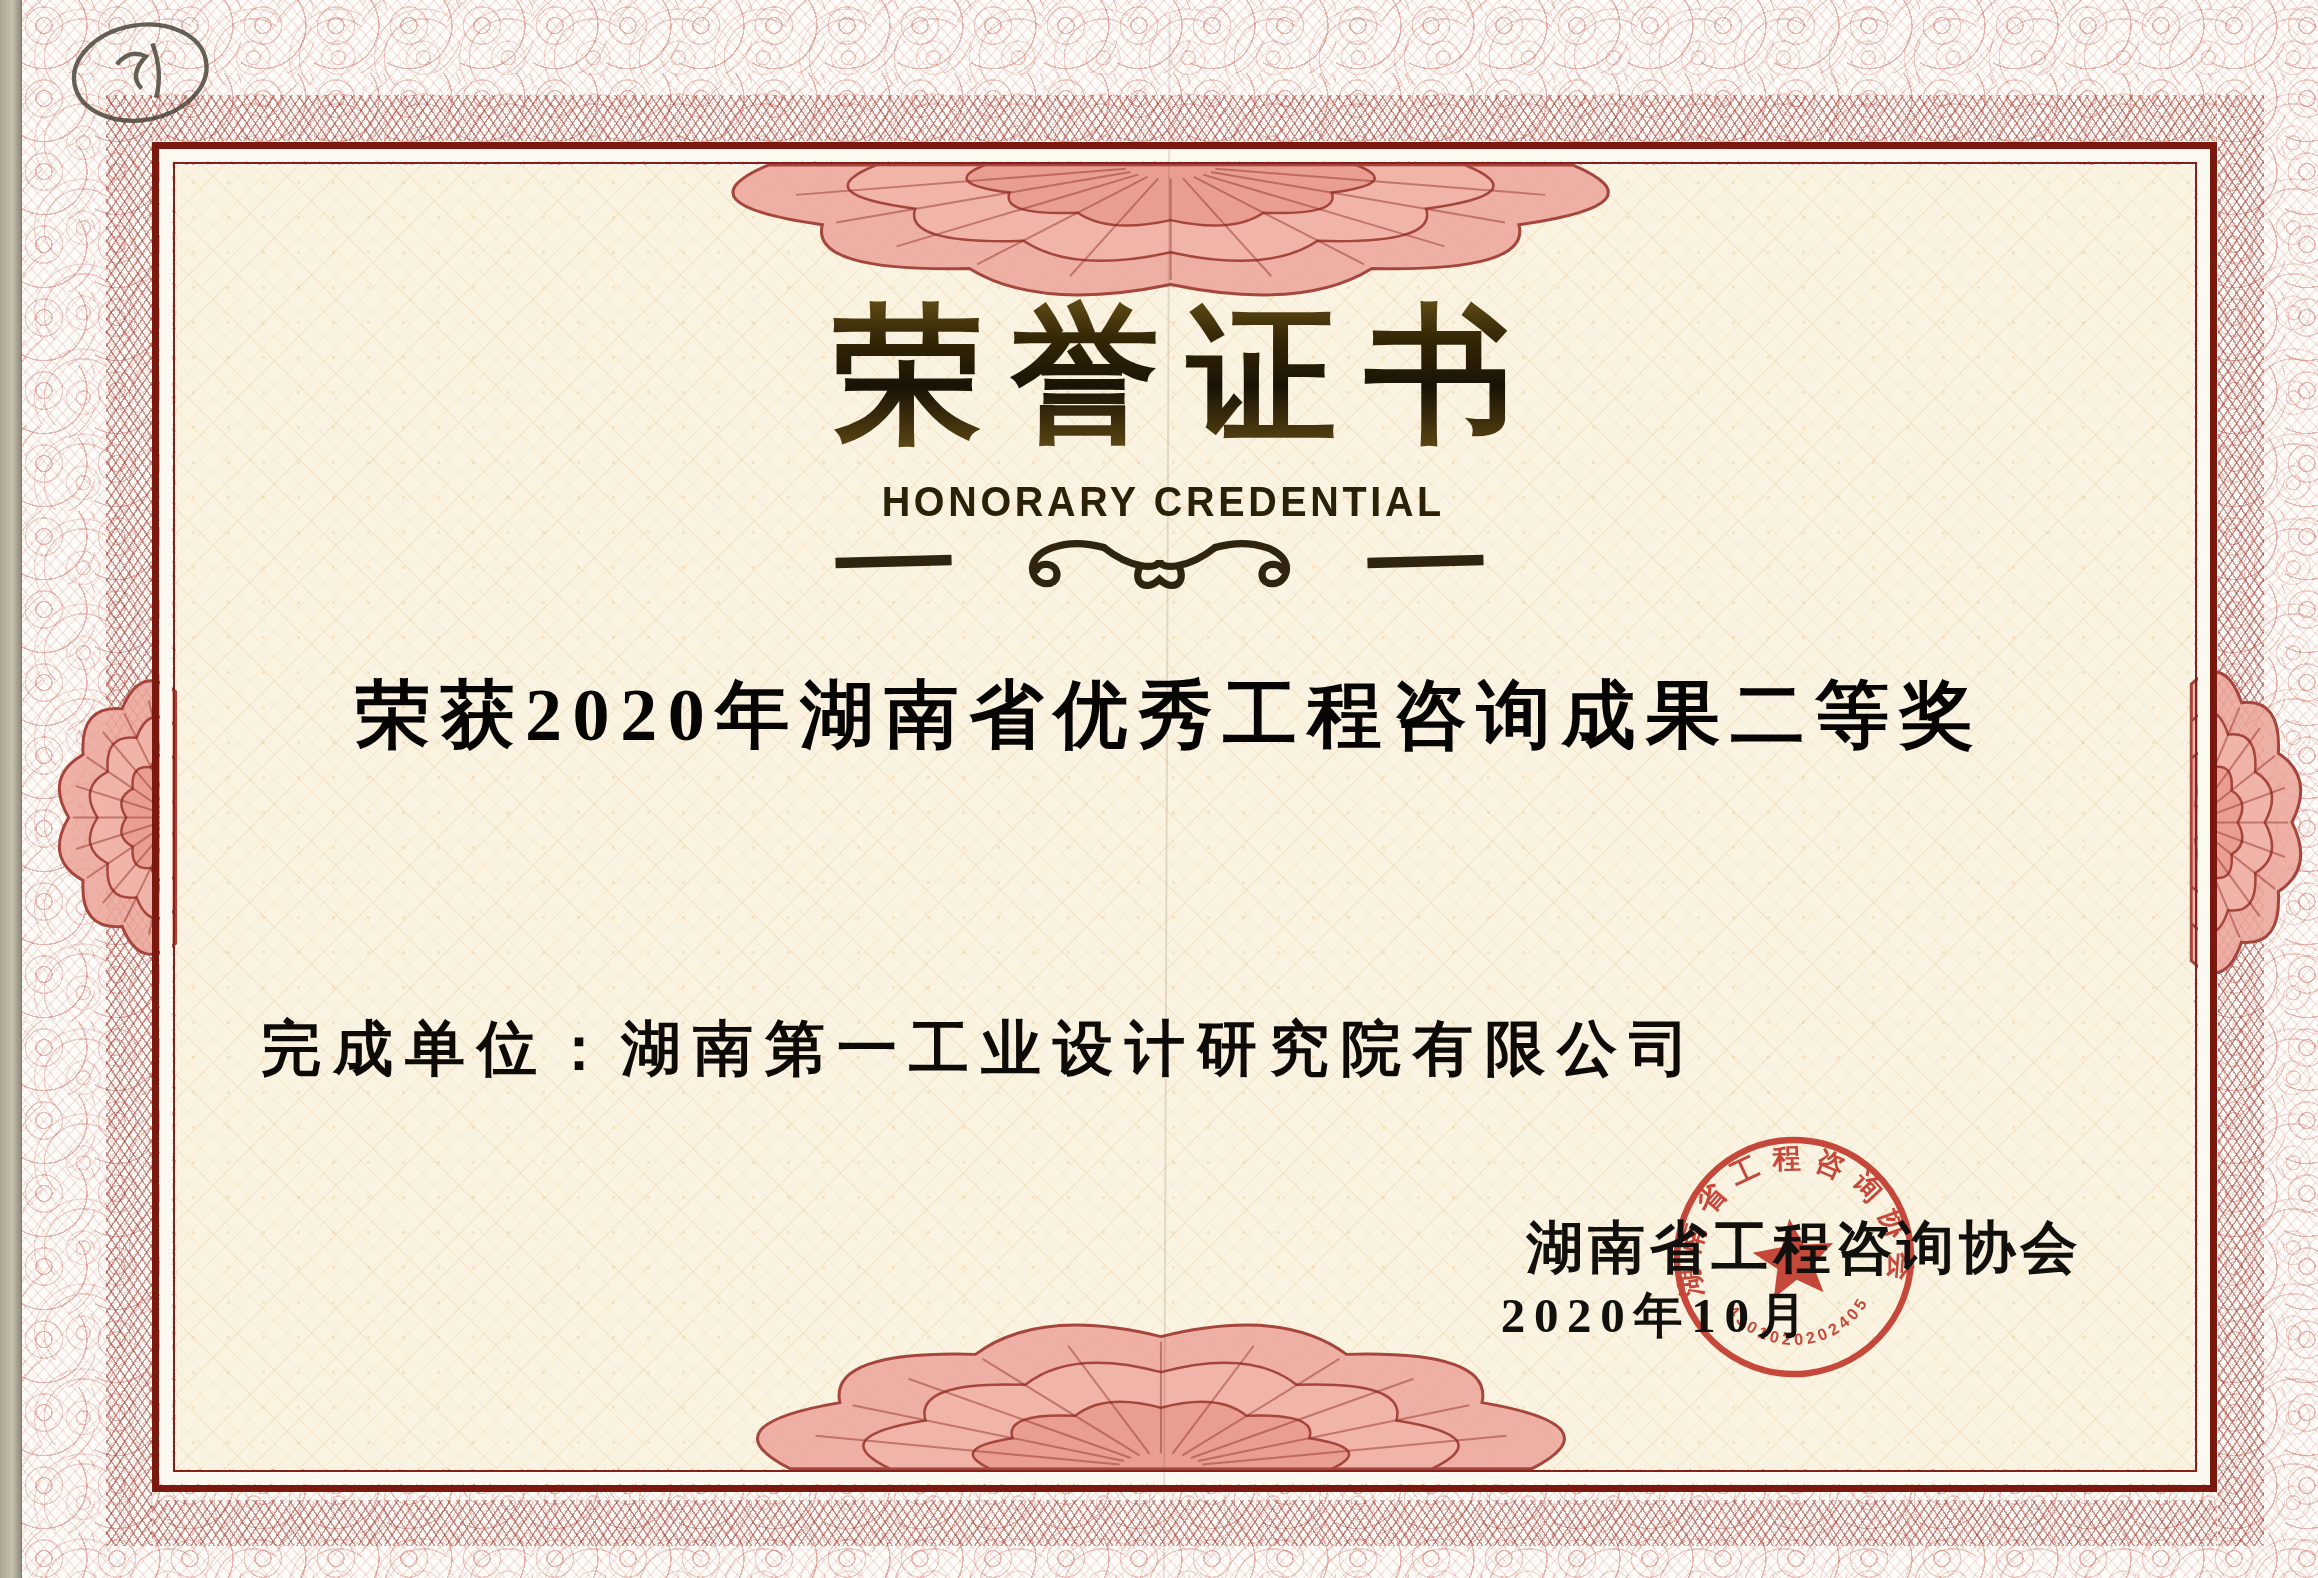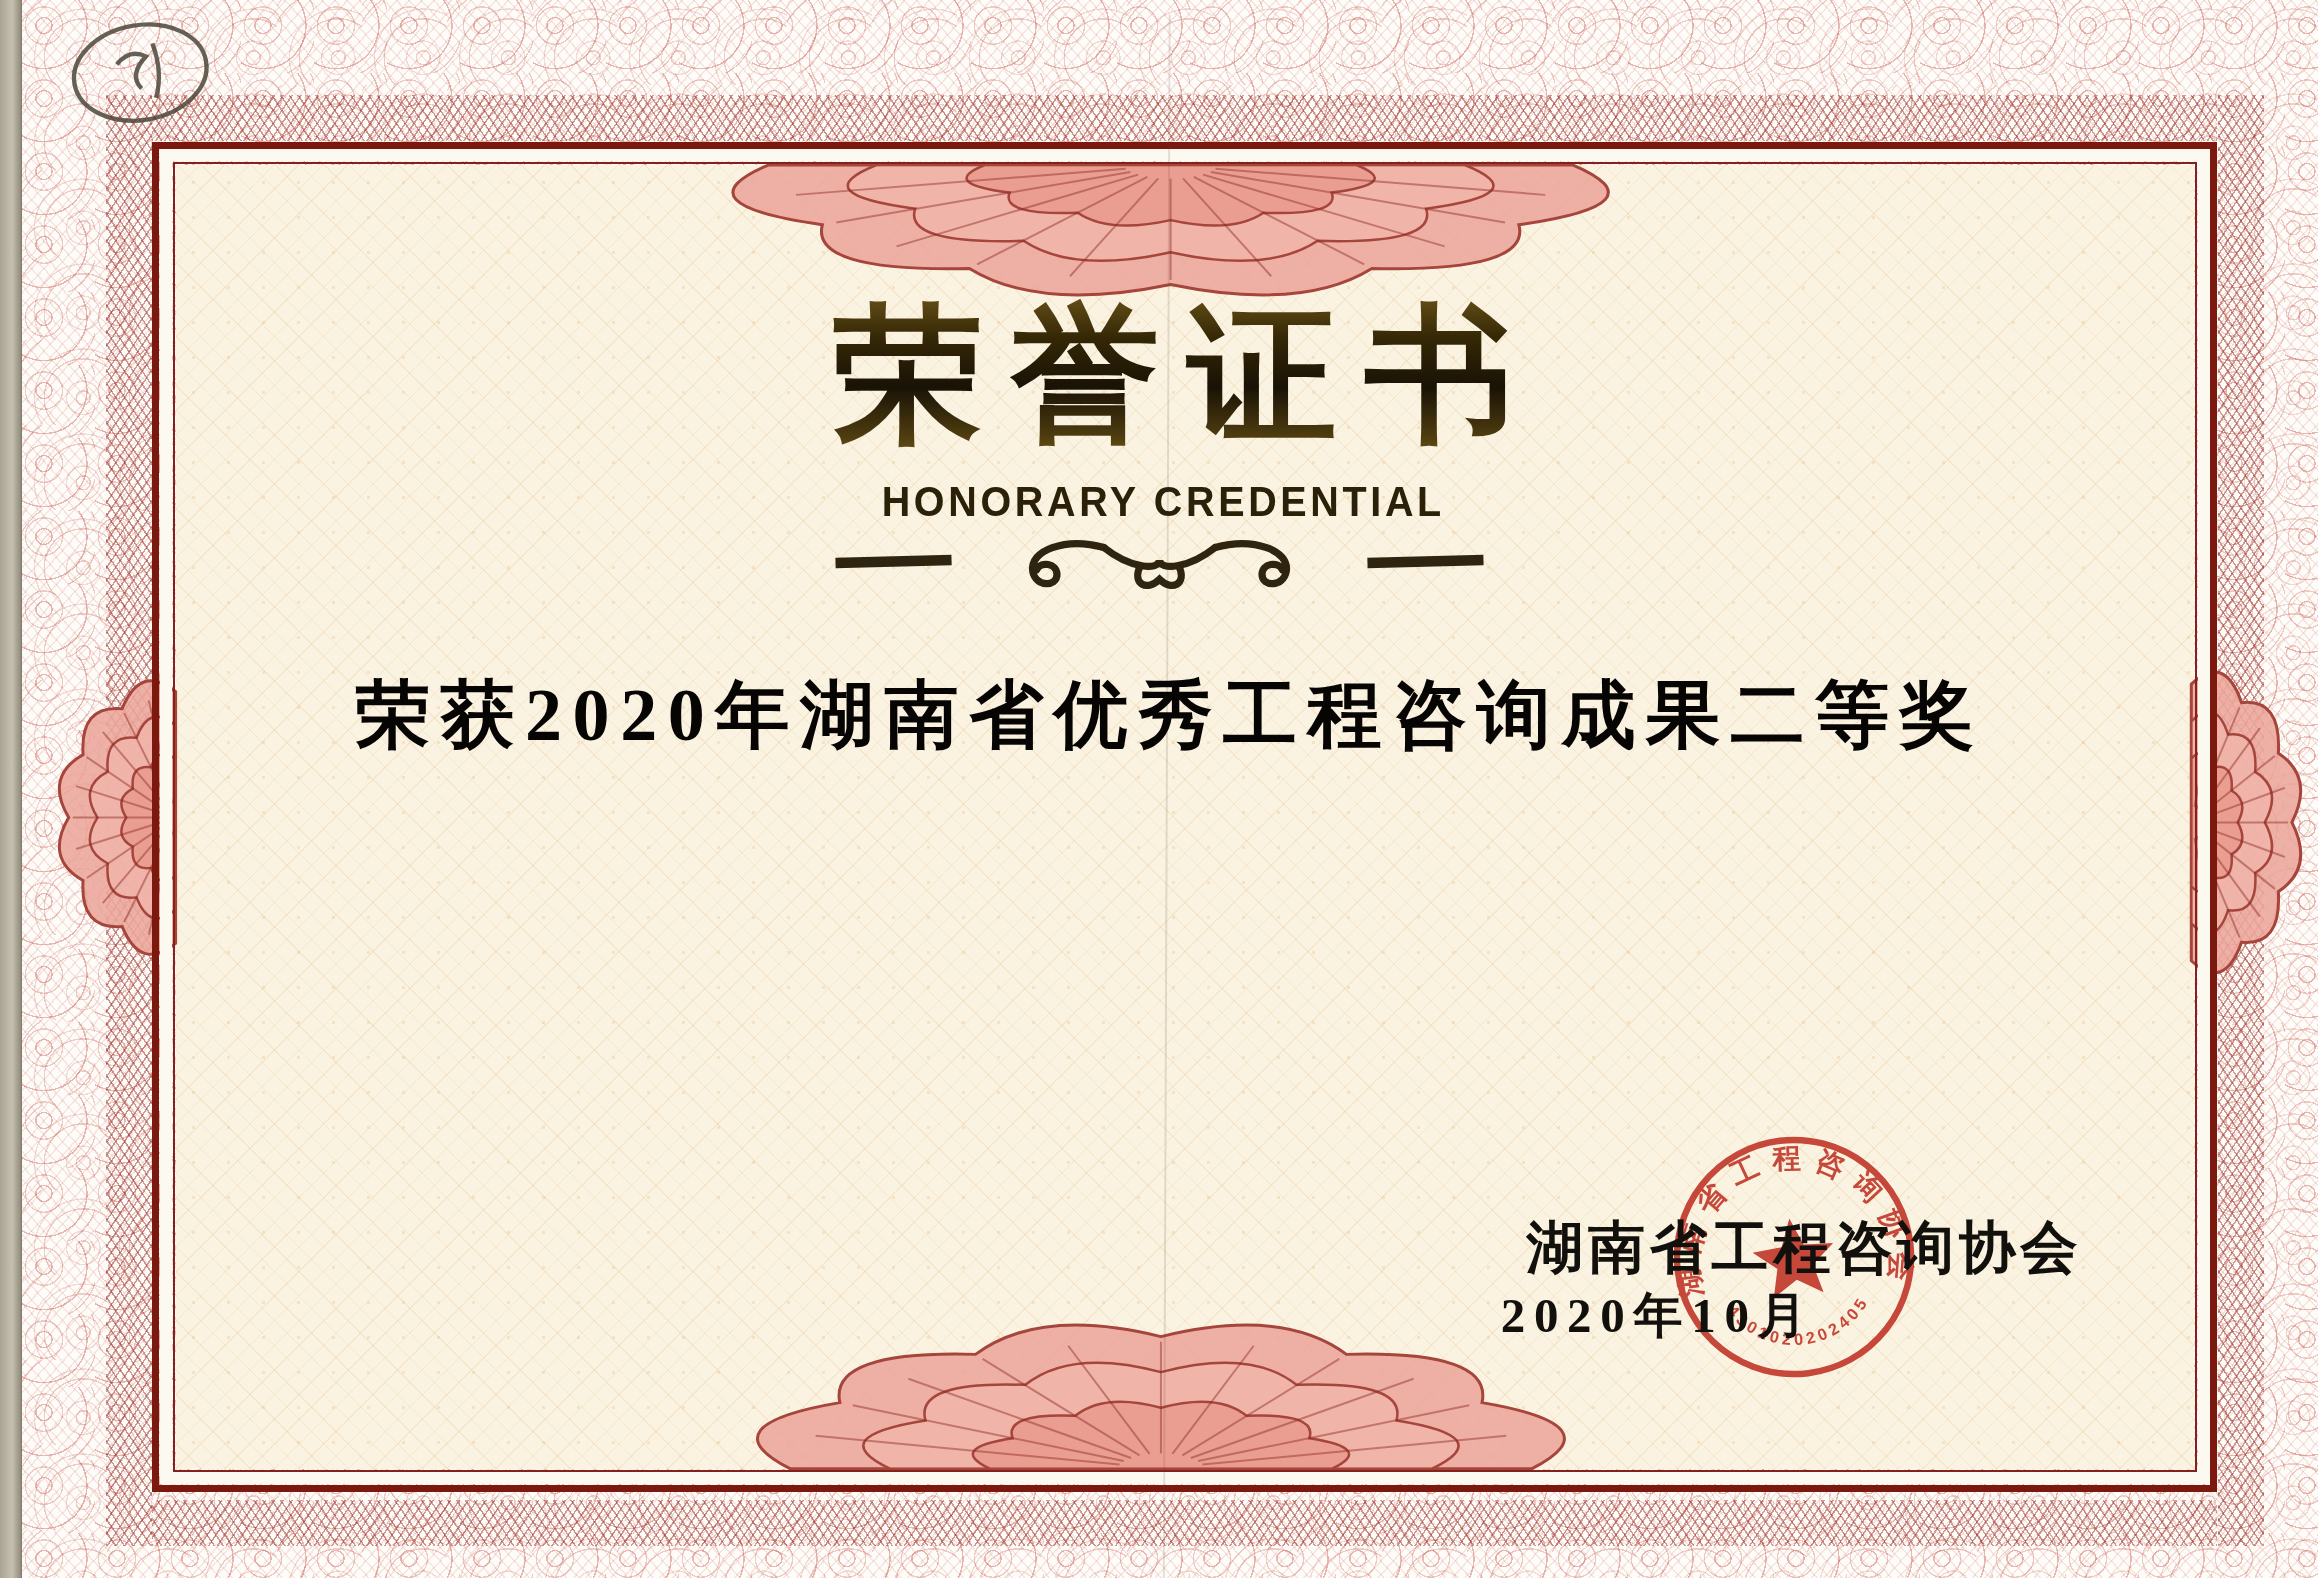--- a/index.html
+++ b/index.html
@@ -154,18 +154,21 @@
       <path d="M585,34 C505,12 430,40 438,84 C444,116 488,116 488,90 C488,66 454,62 446,80"></path>
       <path d="M815,34 C895,12 970,40 962,84 C956,116 912,116 912,90 C912,66 946,62 954,80"></path>
       <path d="M585,34 C640,78 700,82 700,60 C700,82 760,78 815,34"></path>
       <path d="M660,72 C642,112 676,124 700,100 C724,124 758,112 740,72"></path>
     </g>
   </svg>
 
   <div class="txt award">荣获2020年湖南省优秀工程咨询成果二等奖</div>
 
 
+  <div class="txt detail unit">
+    <span>完成单位：</span><span>湖南第一工业设计研究院有限公司</span>
+  </div>
 
   <div class="txt issuer">湖南省工程咨询协会</div>
   <div class="txt issue-date">2020年10月</div>
 
 </div>
 
 
 </body></html>

